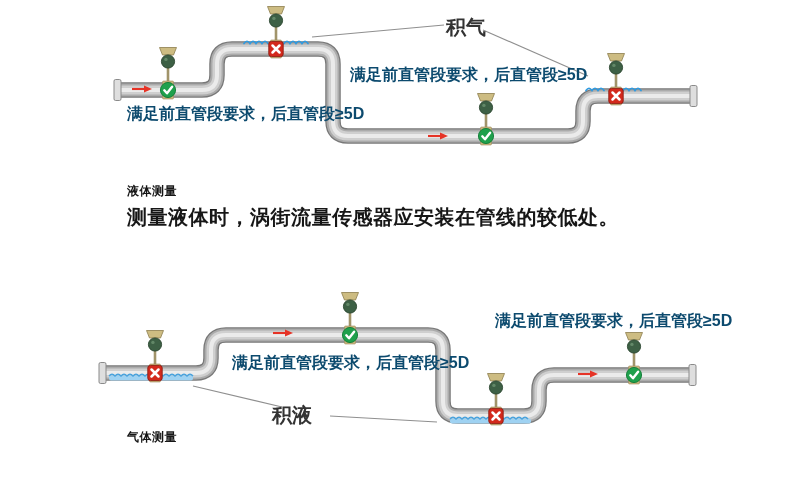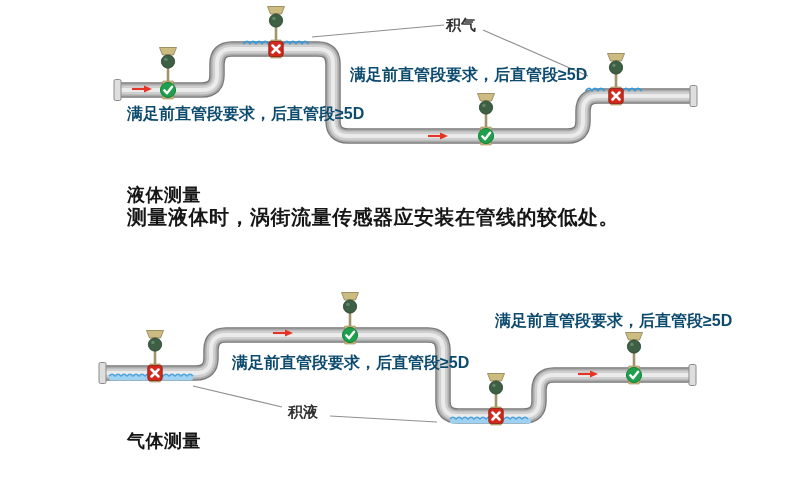--- a/index.html
+++ b/index.html
@@ -3,22 +3,22 @@
 <meta charset="utf-8">
 <style>
   html,body{margin:0;padding:0;background:#fff;}
   #stage{
     position:relative;width:800px;height:500px;background:#ffffff;overflow:hidden;
     font-family:"Liberation Sans","DejaVu Sans",sans-serif;
   }
   #pipes{position:absolute;left:0;top:0;width:800px;height:500px;}
   .label{position:absolute;white-space:nowrap;line-height:1.15;}
   .note{font-size:16px;font-weight:600;color:#0c4a6e;letter-spacing:0px;}
-  .pocket{font-size:15px;font-weight:600;color:#333333;}
-  .sec-title{font-size:18px;font-weight:bold;color:#161616;letter-spacing:0.5px;}
+  .pocket{font-size:20px;font-weight:600;color:#333333;}
+  .sec-title{font-size:12px;font-weight:bold;color:#161616;letter-spacing:0.5px;}
   .sec-desc{font-size:20px;font-weight:bold;color:#161616;letter-spacing:0.5px;}
 </style>
 </head>
 <body>
 
 <div id="stage">
 
   <svg id="pipes" viewBox="0 0 800 500" aria-hidden="true">
     <defs>
       <g id="sensor-head">
@@ -143,17 +143,17 @@
 
   <div class="label note" style="left:127px;top:105px;">满足前直管段要求，后直管段≥5D</div>
   <div class="label note" style="left:350px;top:66px;">满足前直管段要求，后直管段≥5D</div>
   <div class="label pocket" style="left:446px;top:16px;">积气</div>
 
   <div class="label sec-title" style="left:127px;top:185px;">液体测量</div>
   <div class="label sec-desc" style="left:127px;top:206px;">测量液体时，涡街流量传感器应安装在管线的较低处。</div>
 
   <div class="label note" style="left:232px;top:354px;">满足前直管段要求，后直管段≥5D</div>
   <div class="label note" style="left:495px;top:312px;">满足前直管段要求，后直管段≥5D</div>
-  <div class="label pocket" style="left:288px;top:404px;font-family:Liberation Serif, serif;">积液</div>
+  <div class="label pocket" style="left:272px;top:404px;font-family:Liberation Serif, serif;">积液</div>
 
   <div class="label sec-title" style="left:127px;top:431px;">气体测量</div>
 
 </div>
 
 </body></html>

